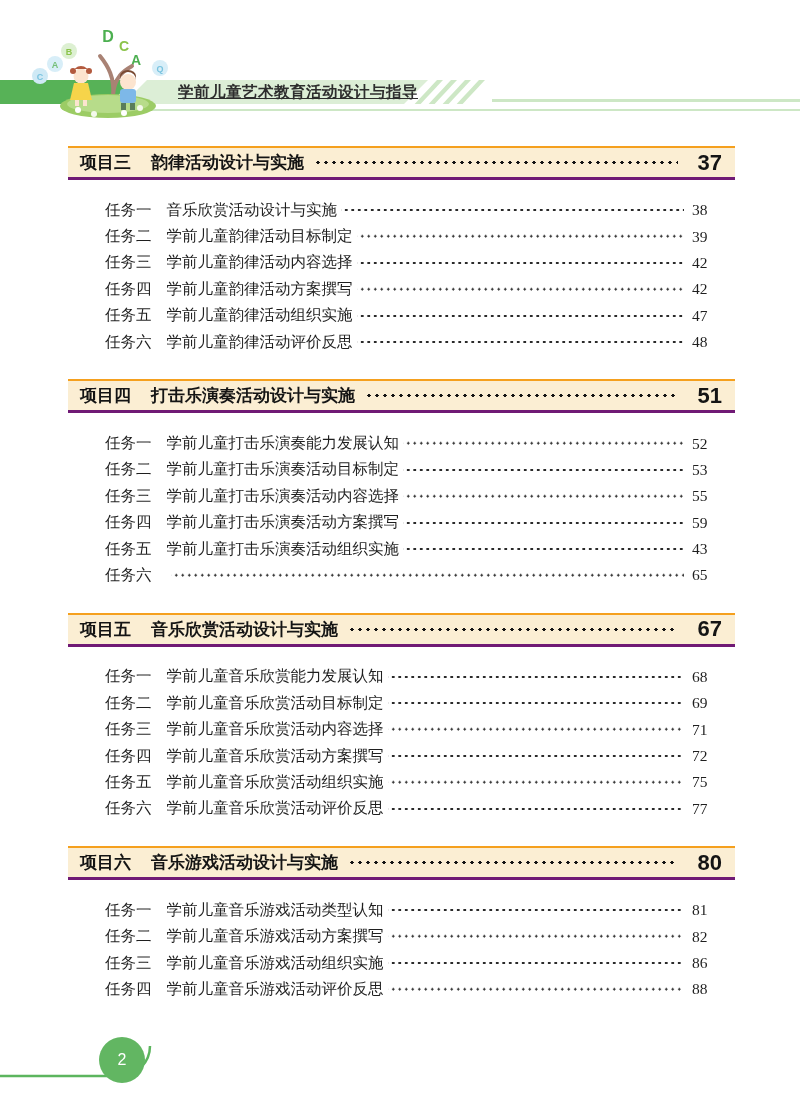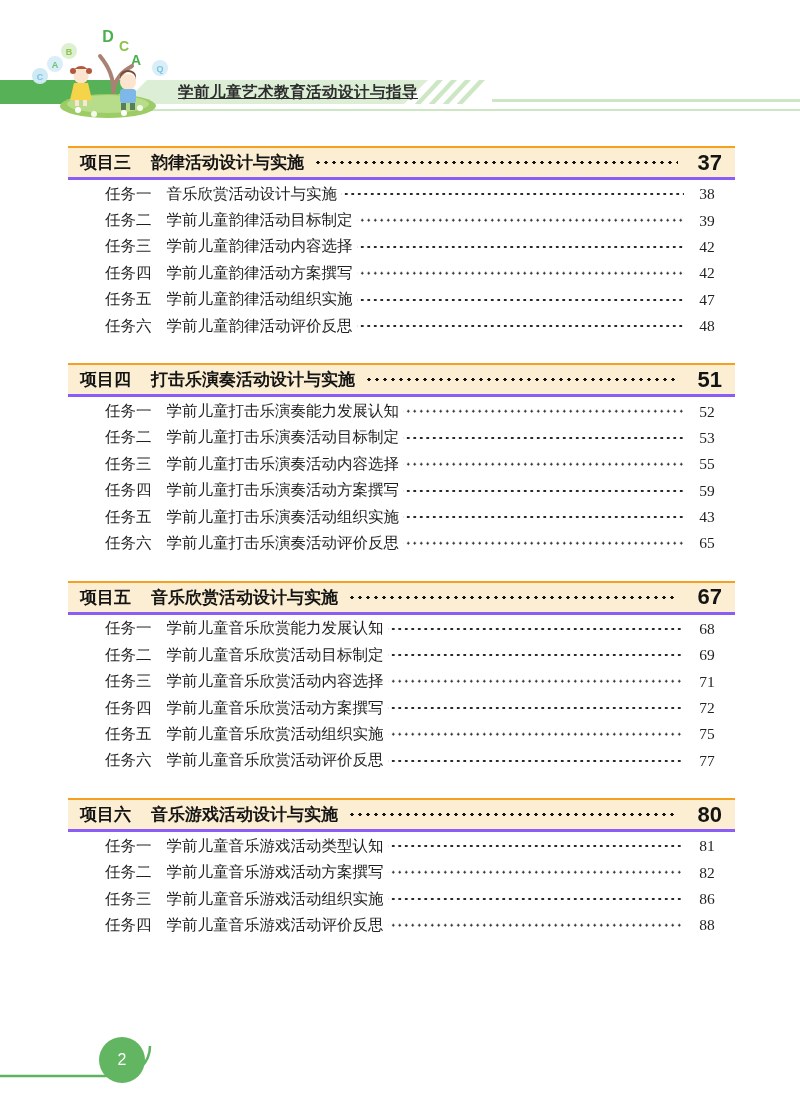--- a/index.html
+++ b/index.html
@@ -18,32 +18,32 @@
   .stripe{position:absolute;top:80px;width:6px;height:24px;background:#cde7c5;
           transform:skewX(-43deg);transform-origin:top left;}
   .strip-right{position:absolute;left:492px;top:99px;width:308px;height:3px;background:#cde7c5;}
   .hairline{position:absolute;left:130px;top:109px;width:670px;height:2px;background:#cde7c5;}
   .illustration{position:absolute;left:28px;top:24px;}
 
   
   .toc{position:absolute;left:68px;top:146px;width:667px;}
   .toc-section{margin-bottom:24px;}
   .section-bar{height:29px;display:flex;align-items:center;background:#fbeed3;
-               border-top:2px solid #f5a01e;border-bottom:3px solid #8b5cf6;
+               border-top:2px solid #f5a01e;border-bottom:3px solid #701a75;
                padding:0 13px 0 12px;
                font-family:"Liberation Sans",sans-serif;font-weight:bold;font-size:17px;color:#141414;}
   .s-label{margin-right:20px;white-space:nowrap;}
   .s-title{white-space:nowrap;}
   .s-page{min-width:34px;text-align:right;font-size:22px;}
-  .tasks{margin-top:1px;}
+  .tasks{margin-top:17px;}
   .task-row{height:26.4px;display:flex;align-items:center;
             padding-left:37px;padding-right:13px;font-size:15.5px;color:#1f1f1f;}
   .t-label{margin-right:15px;white-space:nowrap;}
   .t-title{white-space:nowrap;}
-  .t-page{min-width:30px;text-align:center;}
+  .t-page{min-width:30px;text-align:left;}
 
   .dots{flex:1;align-self:stretch;margin:0 8px 0 4px;
         background-image:radial-gradient(circle,#2a2a2a 1.15px,transparent 1.35px);
         background-size:6.5px 100%;background-repeat:repeat-x;background-position:2px center;}
   .dots-bold{background-image:radial-gradient(circle,#141414 1.5px,transparent 1.7px);
              background-size:8px 100%;margin:0 10px 0 8px;}
 
   
   .footer{position:absolute;left:0;top:1010px;width:300px;height:104px;}
   .page-badge{position:absolute;left:99px;top:27px;width:46px;height:46px;border-radius:50%;
@@ -205,21 +205,20 @@
 
     <div class="task-row">
       <span class="t-label">任务五</span>
       <span class="t-title">学前儿童打击乐演奏活动组织实施</span>
       <span class="dots dots-fine"></span>
       <span class="t-page">43</span>
     </div>
 
     <div class="task-row">
       <span class="t-label">任务六</span>
-      <span class="t-title">学前儿童打击乐演奏活动评价反思</span>
       <span class="dots dots-fine"></span>
       <span class="t-page">65</span>
     </div>
   </div>
     </section>
 
     <section class="toc-section">
       <div class="section-bar">
         <span class="s-label">项目五</span>
         <span class="s-title">音乐欣赏活动设计与实施</span>

